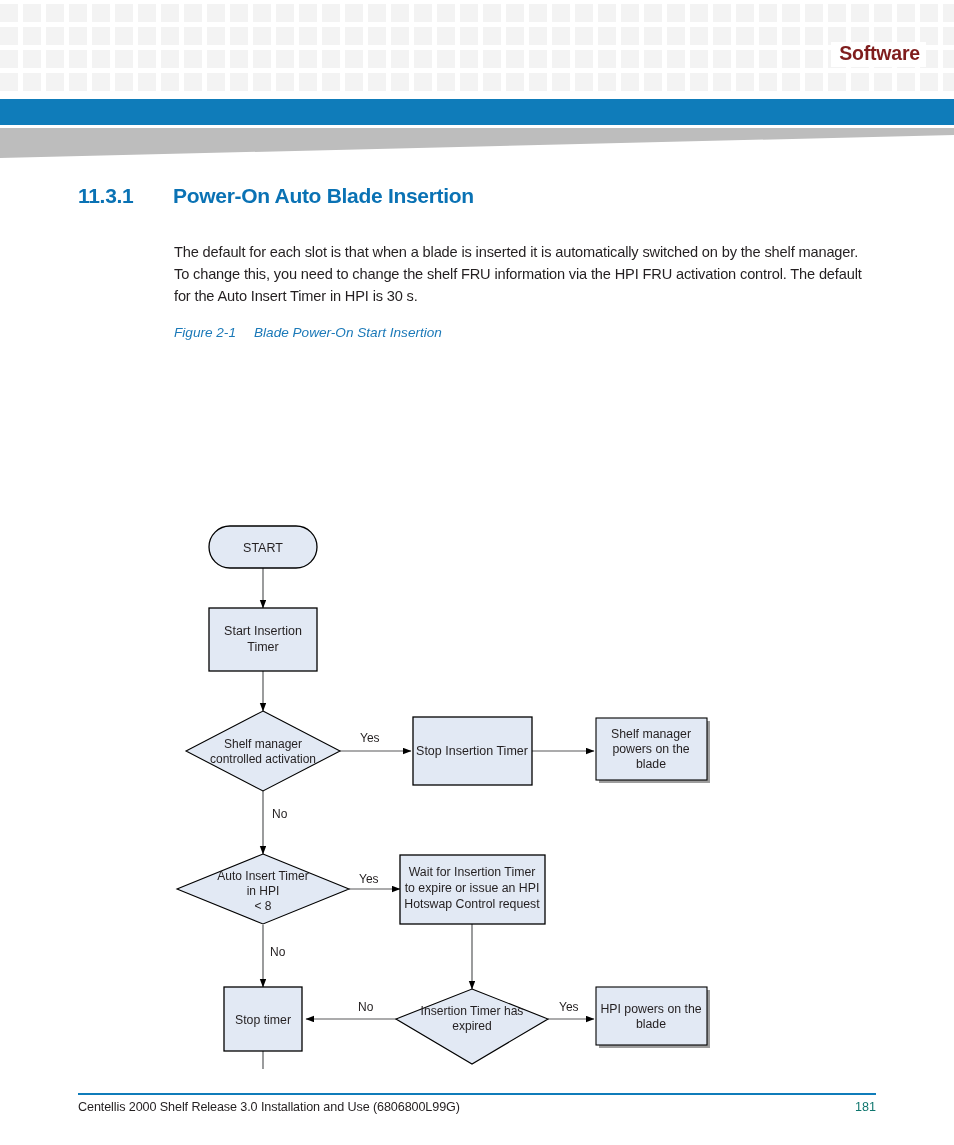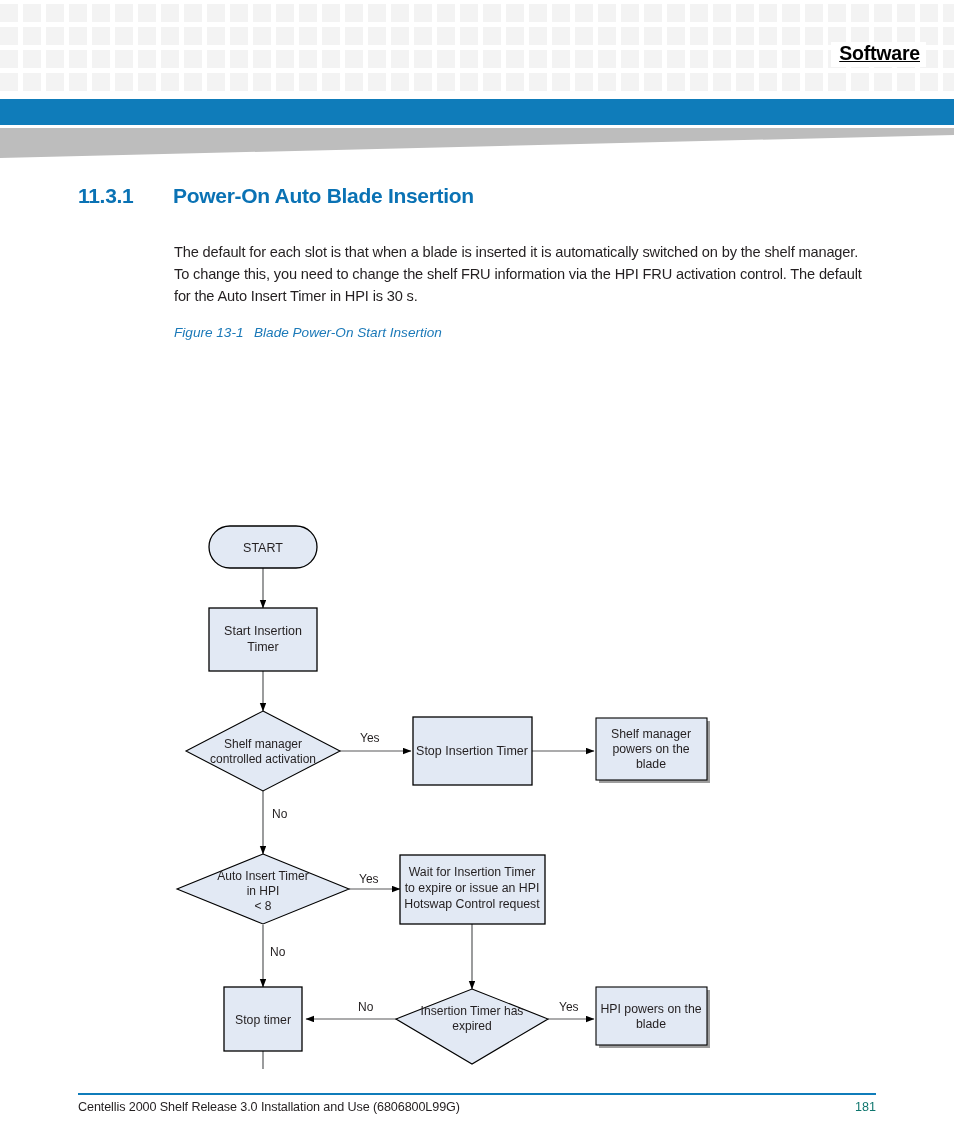--- a/index.html
+++ b/index.html
@@ -320,41 +320,41 @@
       <div class="grid-cell" style="background: rgb(243, 243, 243);"></div>
       <div class="grid-cell" style="background: rgb(243, 243, 243);"></div>
       <div class="grid-cell" style="background: rgb(243, 243, 243);"></div>
       <div class="grid-cell" style="background: rgb(243, 243, 243);"></div>
       <div class="grid-cell" style="background: rgb(243, 243, 243);"></div>
       <div class="grid-cell" style="background: rgb(243, 243, 243);"></div>
       <div class="grid-cell" style="background: rgb(243, 243, 243);"></div>
       <div class="grid-cell" style="background: rgb(243, 243, 243);"></div>
       <div class="grid-cell" style="background: rgb(243, 243, 243);"></div>
     </div>
-  <div id="header-title" style="color: #000000; text-decoration: underline;">Software</div>
+  <div id="header-title" style="color: #7f1d1d;">Software</div>
 </div>
 
 <div id="header-blue-bar" style="background: rgb(15, 124, 186);"></div>
 
 <div id="header-gray-wedge">
   <svg width="954" height="30" viewBox="0 0 954 30" aria-hidden="true">
     <polygon points="0,0 954,0 954,7 0,30" fill="#bdbdbd"></polygon>
   </svg>
 </div>
 
 <div id="content">
 
   <div id="section-heading">
     <span id="section-number">11.3.1</span><span>Power-On Auto Blade Insertion</span>
   </div>
 
   <p id="body-paragraph">The default for each slot is that when a blade is inserted it is automatically switched on by the shelf manager. To change this, you need to change the shelf FRU information via the HPI FRU activation control. The default for the Auto Insert Timer in HPI is 30 s.</p>
 
   <div id="figure-caption">
-    <span class="fig-num">Figure 13-1</span><span>Blade Power-On Start Insertion</span>
+    <span class="fig-num">Figure 2-1</span><span>Blade Power-On Start Insertion</span>
   </div>
 
   <div id="flowchart">
     <svg width="954" height="715" viewBox="0 0 954 715" aria-hidden="true">
       <defs>
         <marker id="arrowhead" markerWidth="9" markerHeight="9" refX="8" refY="3.2" orient="auto" markerUnits="userSpaceOnUse">
           <path d="M0,0 L8.5,3.2 L0,6.4 z" fill="#000000"></path>
         </marker>
       </defs>
 

